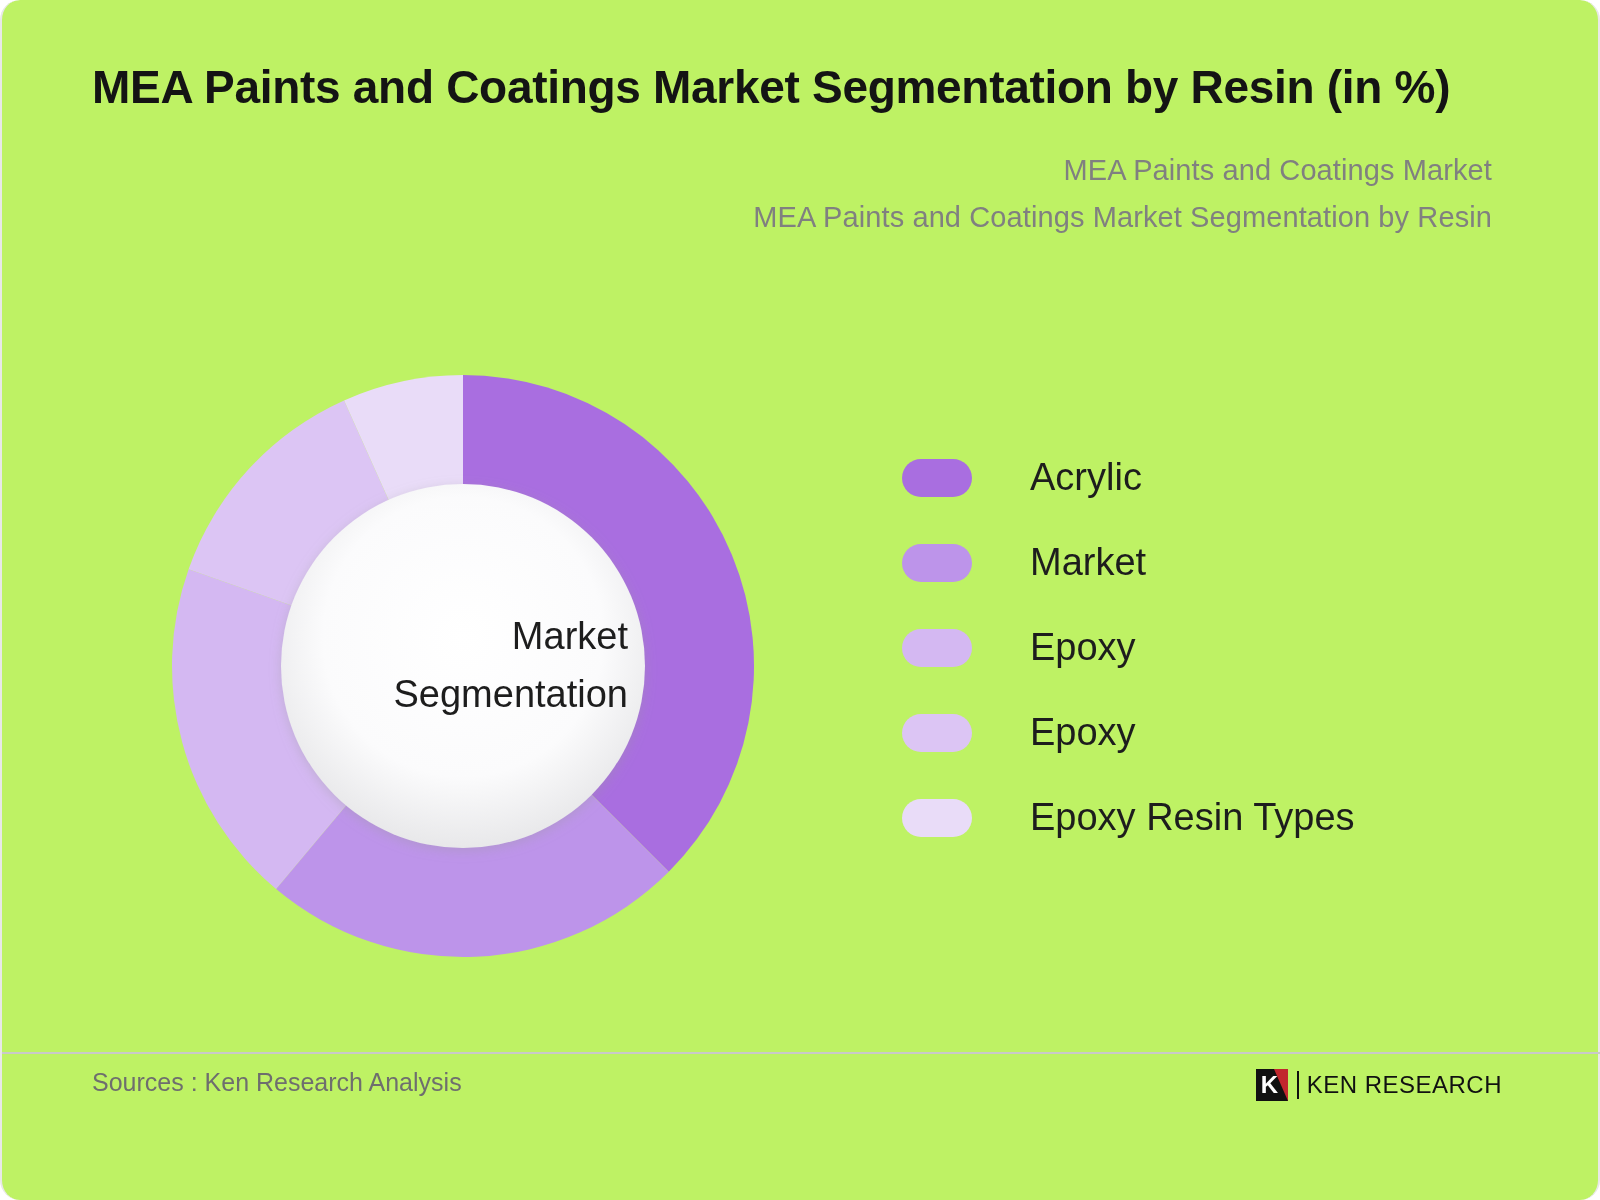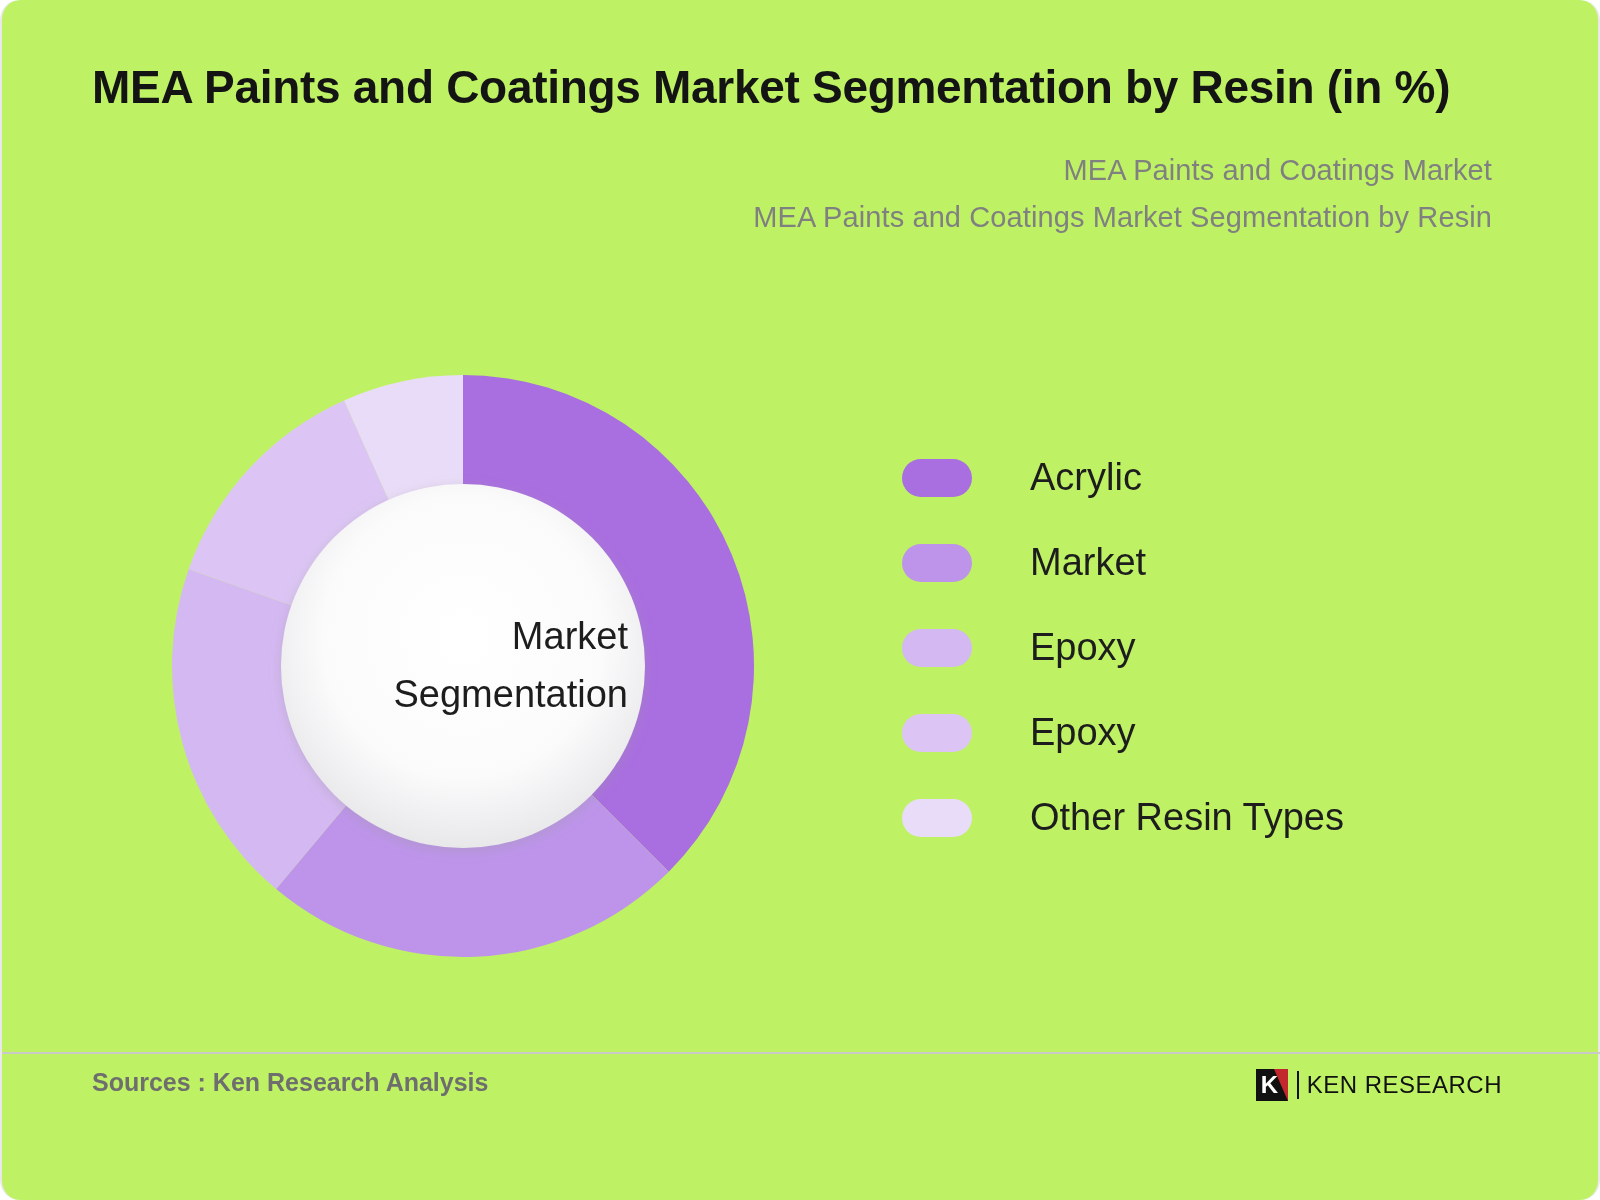--- a/index.html
+++ b/index.html
@@ -121,21 +121,20 @@
     width: 1600px;
     height: 2px;
     background: #c9c9c9;
   }
   .footer-source {
     position: absolute;
     left: 90px;
     top: 1068px;
     font-size: 25px;
     color: #6e6e6e;
-    font-weight: bold;
   }
   .brand-logo {
     position: absolute;
     right: 96px;
     top: 1068px;
     display: flex;
     align-items: center;
     height: 34px;
   }
   .brand-mark {
@@ -233,21 +232,21 @@
         <div class="legend-item">
           <span class="legend-swatch" style="background: rgb(212, 184, 242);"></span>
           <span class="legend-label">Epoxy</span>
         </div>
         <div class="legend-item">
           <span class="legend-swatch" style="background: rgb(220, 197, 244);"></span>
           <span class="legend-label">Epoxy</span>
         </div>
         <div class="legend-item">
           <span class="legend-swatch" style="background: rgb(233, 220, 248);"></span>
-          <span class="legend-label">Other Resin Types</span>
+          <span class="legend-label">Epoxy Resin Types</span>
         </div>
       </div>
   </div>
 
   <div class="footer-rule"></div>
   <div class="footer-source">Sources : Ken Research Analysis</div>
   <div class="brand-logo">
     <div class="brand-mark">
       <span class="k-glyph">K</span>
       <span class="red-wedge"></span>

